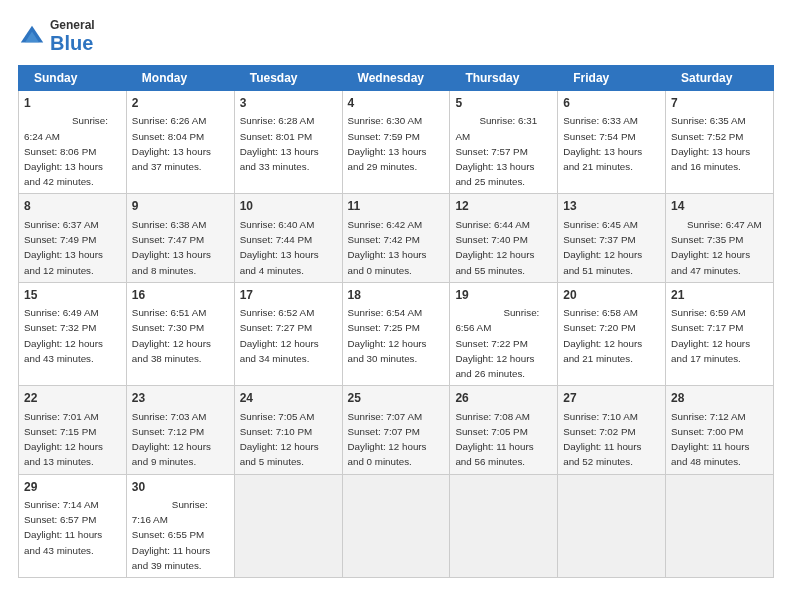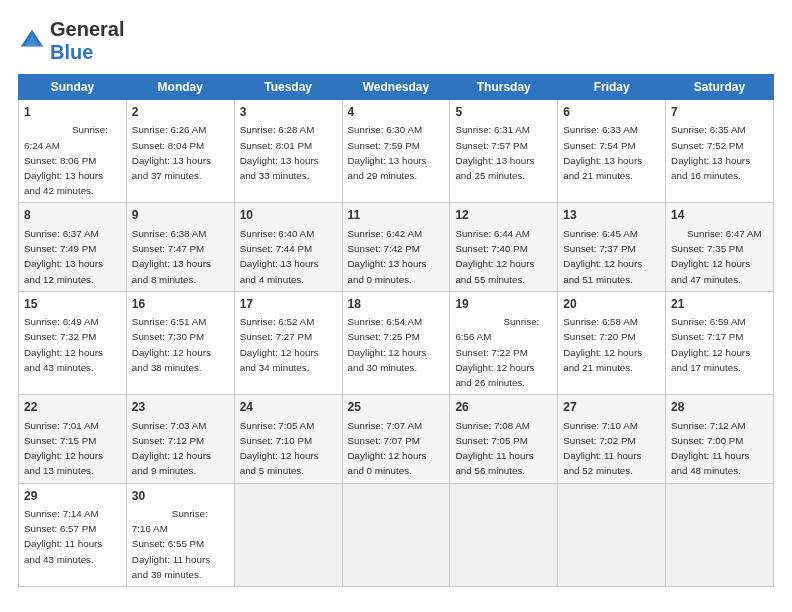--- a/index.html
+++ b/index.html
@@ -43,22 +43,22 @@
       color: #555;
     }
     table {
       width: 100%;
       border-collapse: collapse;
       font-size: 10.5px;
     }
     thead th {
       background: #2e74c0;
       color: #fff;
-      padding: 5px 5px;
-      text-align: center;
+      padding: 5px 15px;
+      text-align: left;
       font-size: 12px;
       font-weight: bold;
       border: 1px solid #2e74c0;
     }
     tbody td {
       border: 1px solid #ccc;
       vertical-align: top;
       padding: 4px 5px;
       height: 82px;
       width: 14.28%;
@@ -88,21 +88,21 @@
 <body>
 
 <div class="page">
   <div class="header-area">
     <div class="logo">
       <svg class="logo-icon" viewBox="0 0 40 40">
         <polygon points="20,4 36,28 4,28" fill="#2e74c0"></polygon>
         <polygon points="20,12 30,28 10,28" fill="#5ba3e0" opacity="0.5"></polygon>
       </svg>
       <div>
-        <div style="font-size:20px;font-weight:bold;color:#333;">General</div>
+        <div style="font-size:12px;font-weight:bold;color:#333;">General</div>
         <div style="font-size:20px;font-weight:bold;color:#2e74c0;">Blue</div>
       </div>
     </div>
     <div class="title-area">
       <div class="main-title"></div>
       <div class="subtitle"></div>
     </div>
   </div>
 
   <table>
@@ -128,21 +128,21 @@
 Daylight: 13 hours
 and 37 minutes.</span></td>
           <td><span class="day-num">3</span><span class="day-info" style="white-space: pre-line;">Sunrise: 6:28 AM
 Sunset: 8:01 PM
 Daylight: 13 hours
 and 33 minutes.</span></td>
           <td><span class="day-num">4</span><span class="day-info" style="white-space: pre-line;">Sunrise: 6:30 AM
 Sunset: 7:59 PM
 Daylight: 13 hours
 and 29 minutes.</span></td>
-          <td><span class="day-num">5</span><span class="day-info" style="white-space: pre-line;">Sunrise: 6:31 AM
+          <td><span class="day-num">5</span><span class="day-info" style="white-space: pre-line; margin-left: 24px;">Sunrise: 6:31 AM
 Sunset: 7:57 PM
 Daylight: 13 hours
 and 25 minutes.</span></td>
           <td><span class="day-num">6</span><span class="day-info" style="white-space: pre-line;">Sunrise: 6:33 AM
 Sunset: 7:54 PM
 Daylight: 13 hours
 and 21 minutes.</span></td>
           <td><span class="day-num">7</span><span class="day-info" style="white-space: pre-line;">Sunrise: 6:35 AM
 Sunset: 7:52 PM
 Daylight: 13 hours

